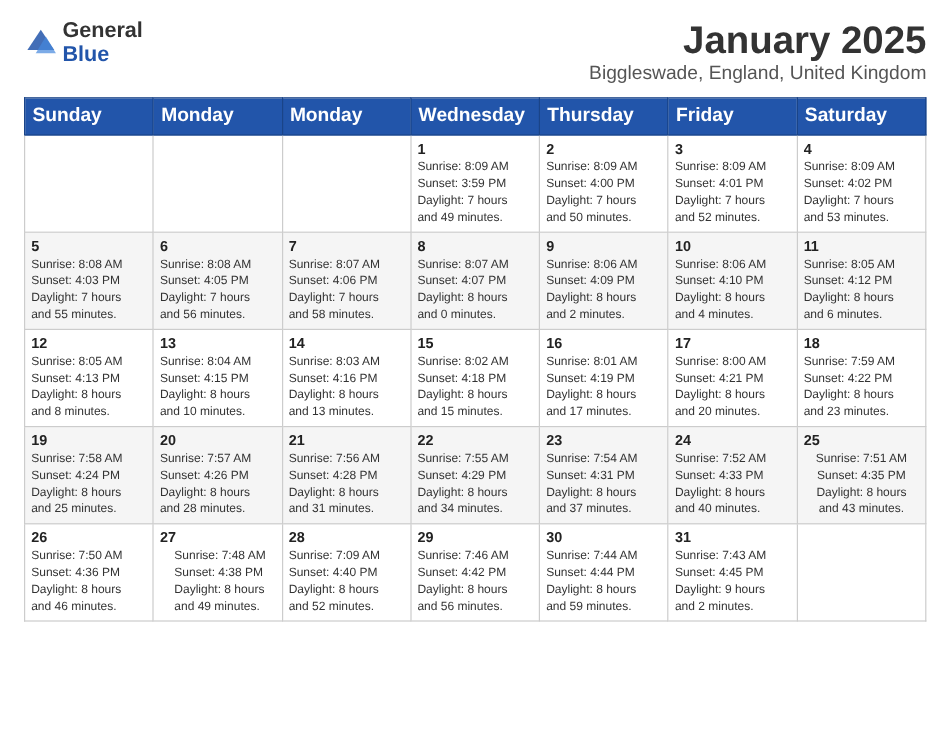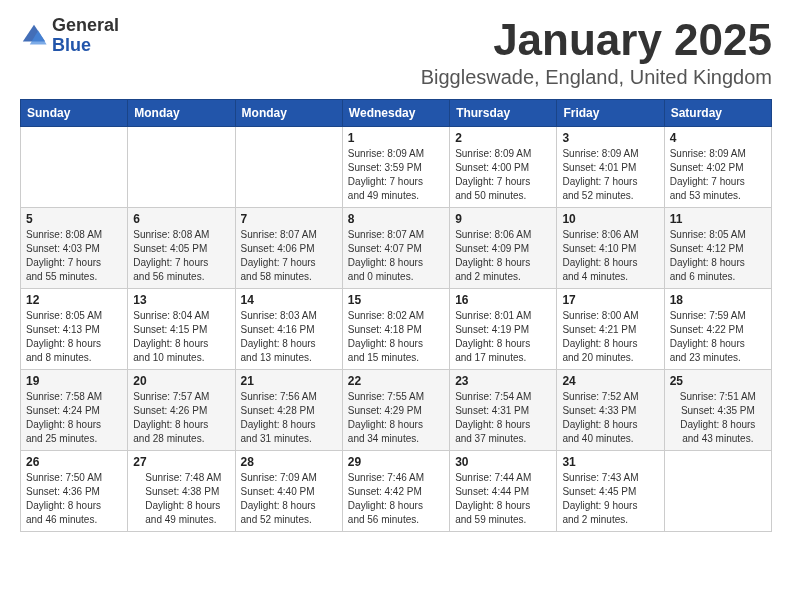--- a/index.html
+++ b/index.html
@@ -30,43 +30,43 @@
     .logo-general { color: #333; }
     .logo-blue { color: #2255aa; }
     .logo-icon {
       width: 28px;
       height: 28px;
     }
     .title-block {
       text-align: right;
     }
     .month-title {
-      font-size: 44px;
+      font-size: 32px;
       font-weight: bold;
       color: #333;
       line-height: 1.1;
     }
     .location-title {
-      font-size: 20px;
+      font-size: 16px;
       color: #555;
       margin-top: 2px;
     }
     .calendar {
       width: 100%;
       border-collapse: collapse;
       border: 1px solid #ccc;
       font-size: 11px;
     }
     .calendar th {
       background: #2255aa;
       color: #fff;
       font-weight: bold;
       text-align: left;
       padding: 6px 6px;
-      font-size: 12px;
+      font-size: 16px;
       border: 1px solid #1a4488;
     }
     .calendar td {
       vertical-align: top;
       padding: 4px 5px;
       border: 1px solid #ccc;
       width: calc(100% / 7);
       min-height: 80px;
       background: #fff;
     }

